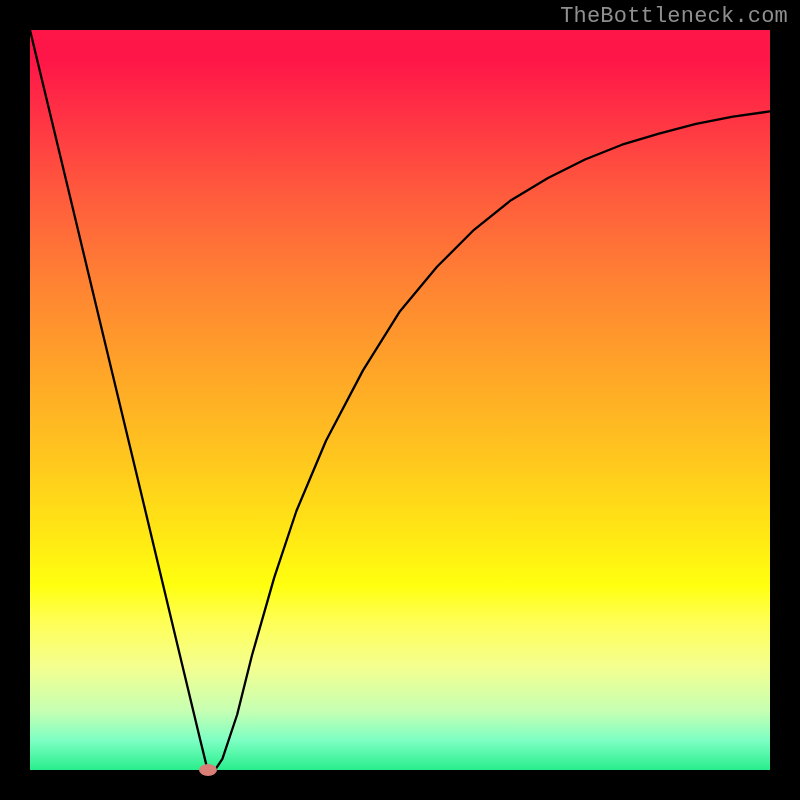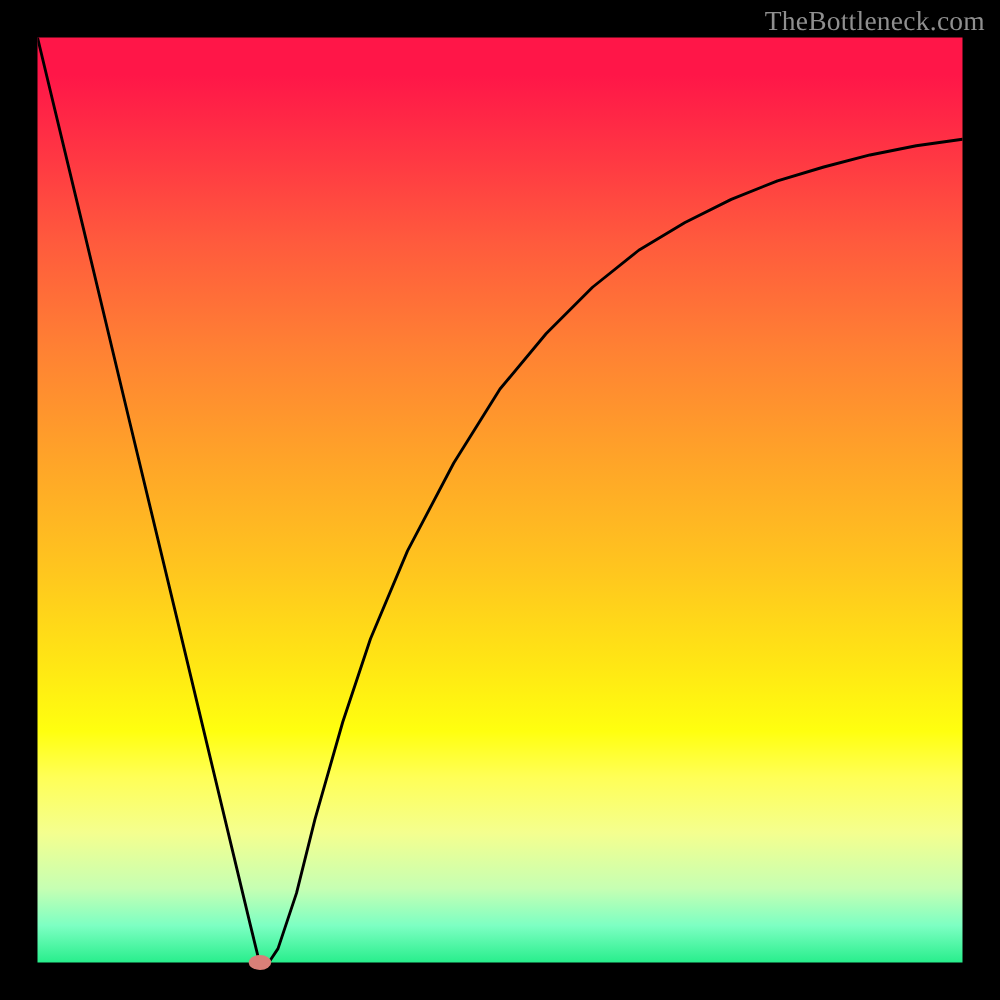--- a/index.html
+++ b/index.html
@@ -36,21 +36,21 @@
       #f4ff8f 86%,
       #c6ffb3 92%,
       #7dffc3 96%,
       #28ee8c 100%
     );
   }
   .watermark {
     position: absolute;
     top: 4px;
     right: 12px;
-    font-family: Liberation Serif, serif;
+    font-family: Liberation Mono, monospace;
     font-size: 22px;
     color: #8f8f8f;
     letter-spacing: 0.2px;
   }
   svg.curve {
     position: absolute;
     left: 0;
     top: 0;
     width: 740px;
     height: 740px;

